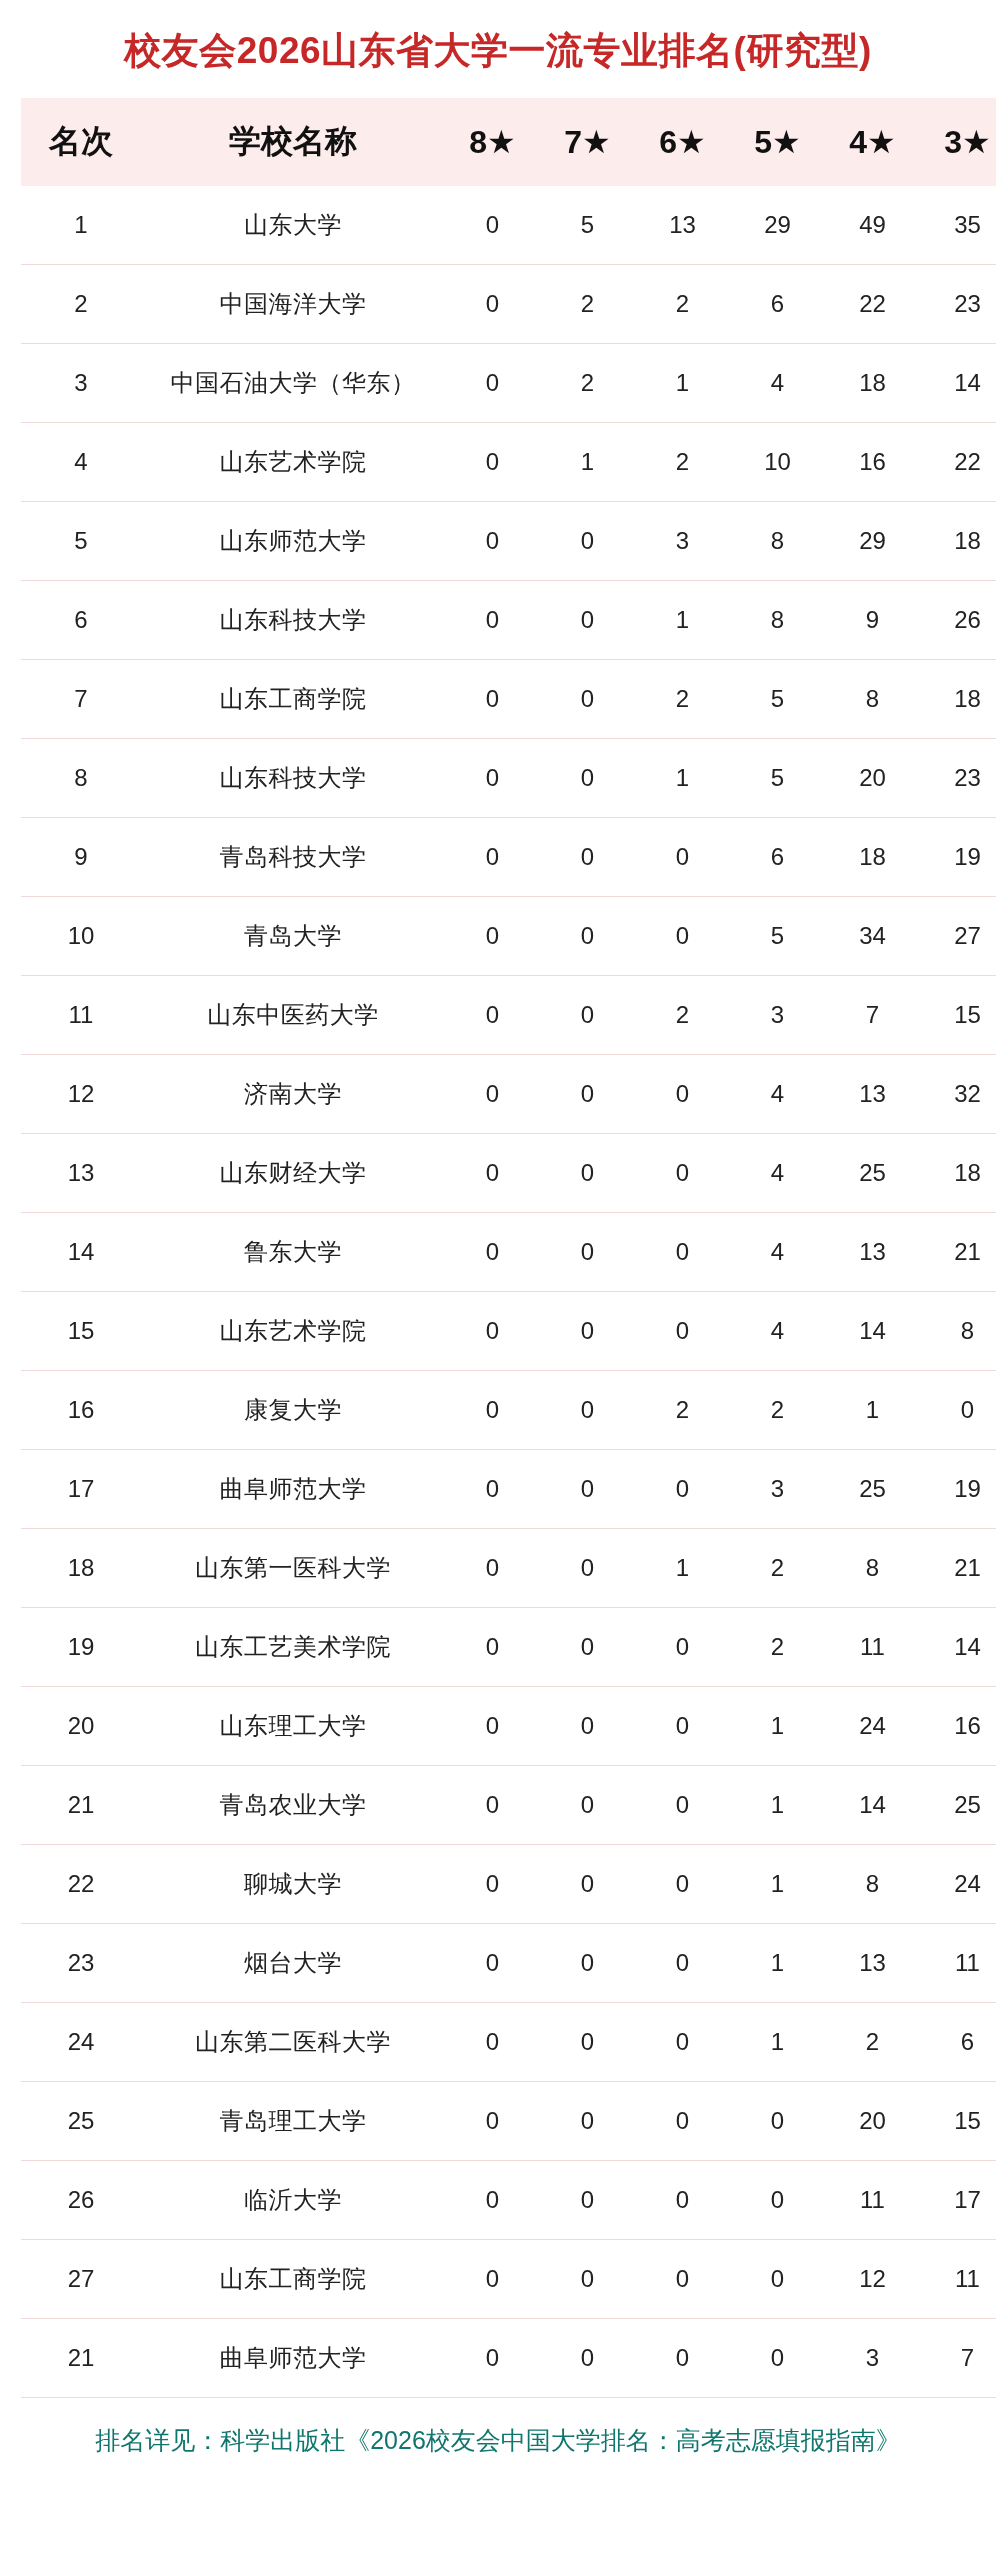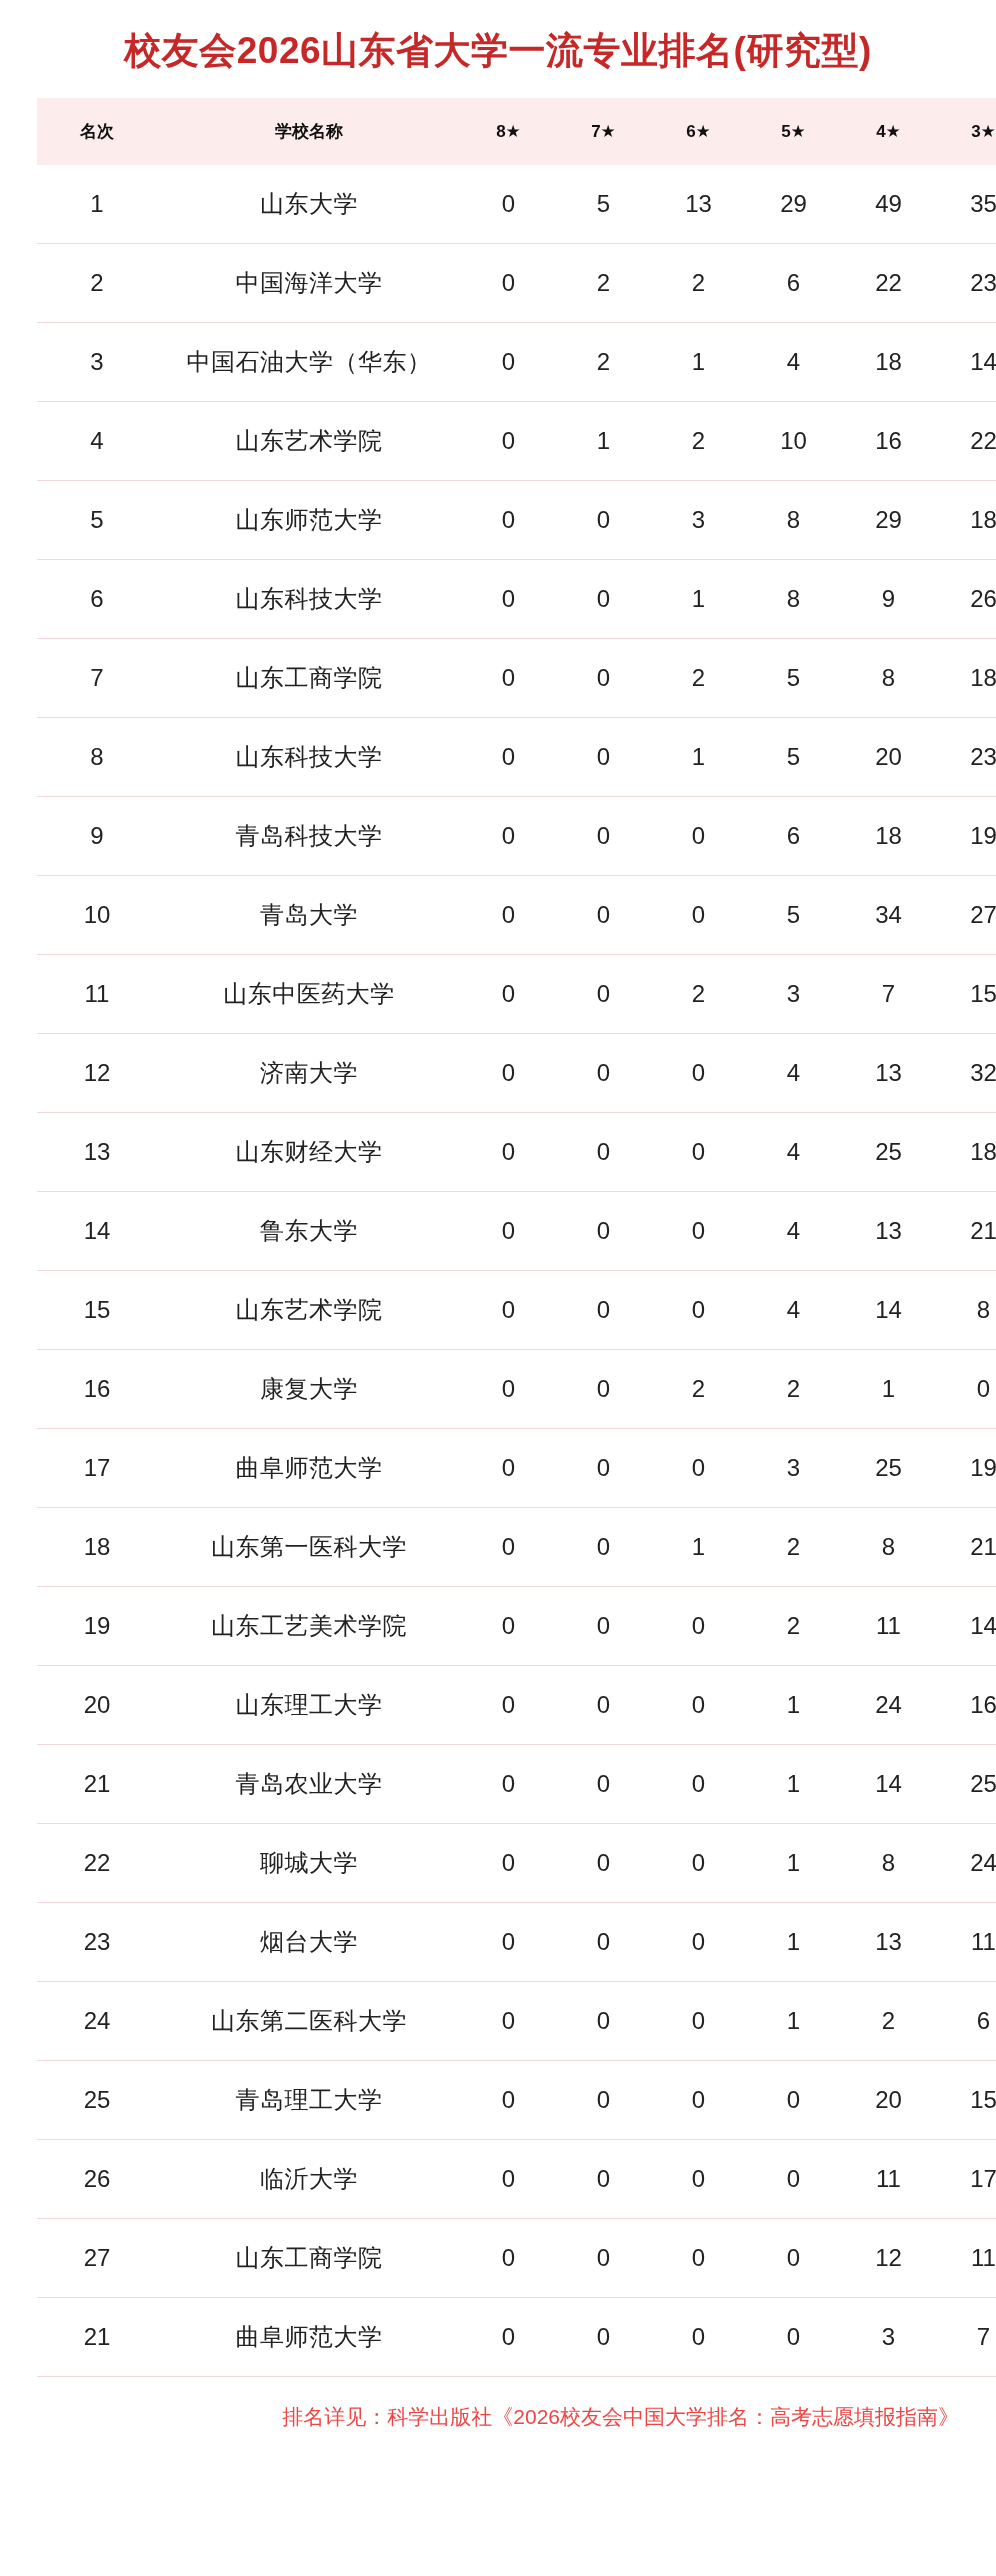--- a/index.html
+++ b/index.html
@@ -10,41 +10,41 @@
   body {
     width: 996px;
     font-family: "Liberation Sans", "DejaVu Sans", sans-serif;
     color: #222222;
     -webkit-font-smoothing: antialiased;
   }
   .page {
     width: 996px;
     box-sizing: border-box;
     background: #ffffff;
-    padding: 0 37px;
+    padding: 0 21px;
   }
   .title-bar {
     padding: 28px 0 24px 0;
     text-align: center;
   }
   .title {
     font-size: 37px;
     font-weight: bold;
     color: #c62828;
     letter-spacing: 0.5px;
     line-height: 1.25;
   }
   table.rank-table {
     width: 100%;
     border-collapse: collapse;
     table-layout: fixed;
   }
   table.rank-table thead th {
     background: #fdecec;
-    font-size: 17px;
+    font-size: 32px;
     font-weight: bold;
     color: #111111;
     padding: 22px 0;
     text-align: center;
     border: none;
   }
   table.rank-table tbody td {
     font-size: 24px;
     color: #222222;
     padding: 23px 0;
@@ -62,23 +62,23 @@
   td.name-cell {
     font-size: 24px;
     letter-spacing: 0.5px;
     font-family: Liberation Mono, monospace;
   }
   td.rank-cell {
     font-size: 24px;
   }
   .footer {
     padding: 24px 0 28px 0;
-    text-align: right;
-    font-size: 21px;
-    color: #ef4444;
+    text-align: center;
+    font-size: 25px;
+    color: #0f766e;
     line-height: 1.5;
   }
 </style>
 </head>
 <body>
 
 <div class="page">
 
   <div class="title-bar">
     <div class="title">校友会2026山东省大学一流专业排名(研究型)</div>

